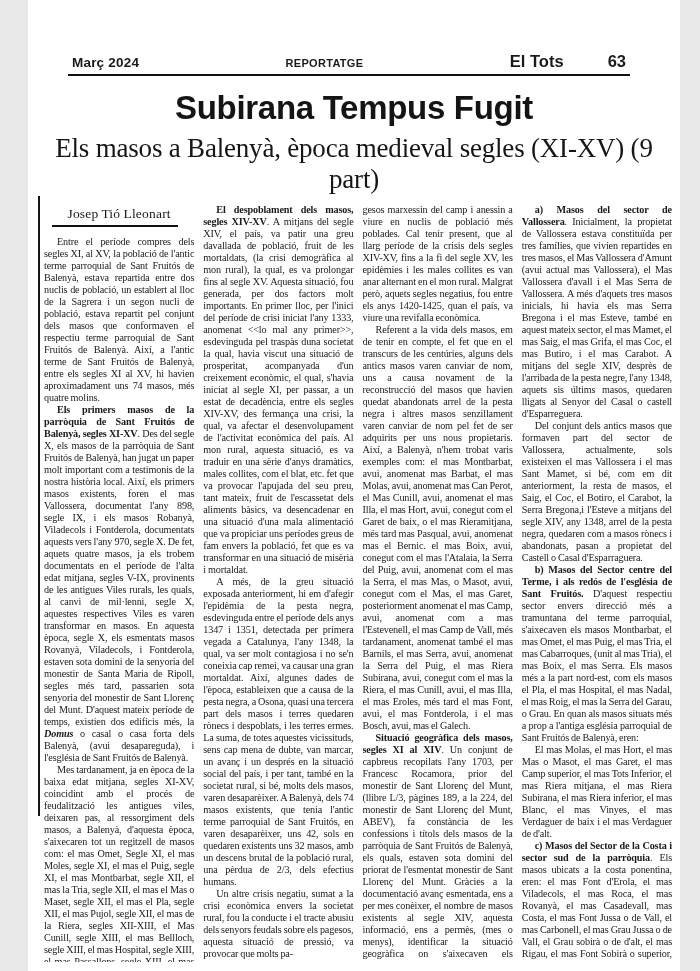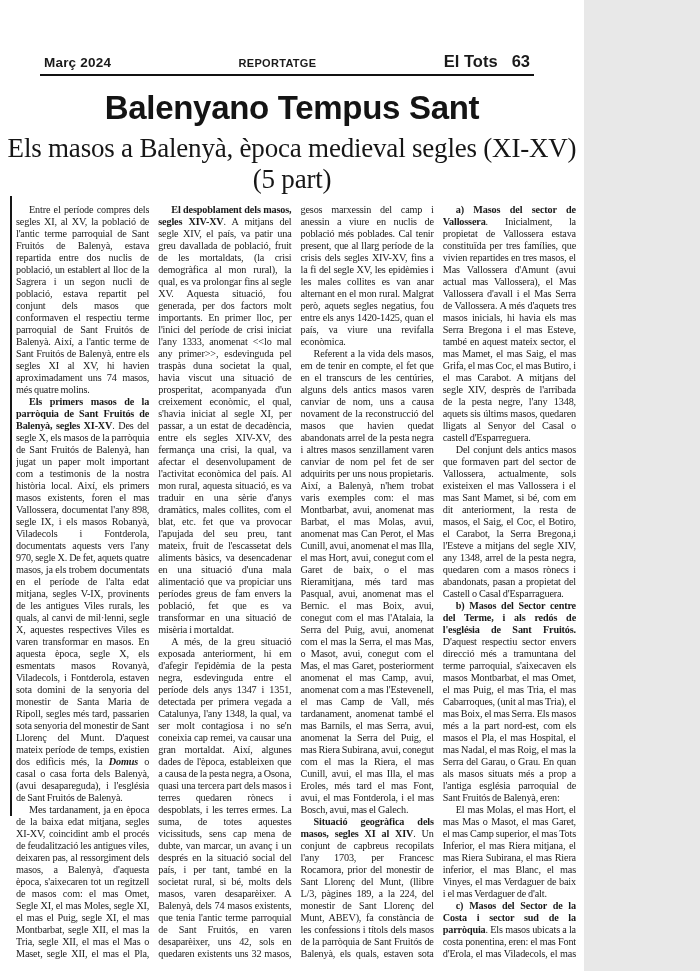--- a/index.html
+++ b/index.html
@@ -1,30 +1,30 @@
 <!DOCTYPE html>
 <html lang="ca"><head>
 <meta charset="utf-8">
 <style>
   html,body{margin:0;padding:0;background:#e8e8e8;}
   .page{
-    width:584px;height:971px;background:#fff;position:relative;
+    width:652px;height:971px;background:#fff;position:relative;
     font-family:"Liberation Serif","DejaVu Serif",serif;color:#1a1a1a;
-    overflow:hidden;box-sizing:border-box;
+    overflow:hidden;box-sizing:border-box;margin-left:28px;
   }
   
   .hdr{
     margin:0 50px 0 40px;padding:52px 4px 3px 4px;
     display:flex;align-items:baseline;justify-content:space-between;
     border-bottom:2.5px solid #111;
     font-family:"Liberation Sans","DejaVu Sans",sans-serif;font-weight:bold;
   }
   .hdr-date{font-size:13.5px;letter-spacing:.2px;}
   .hdr-section{font-size:11px;letter-spacing:.3px;}
-  .hdr-right{display:flex;gap:14px;font-size:16.5px;}
+  .hdr-right{display:flex;gap:44px;font-size:16.5px;}
   
   .title{
     margin:13px 0 0 0;text-align:center;
     font-family:"Liberation Sans","DejaVu Sans",sans-serif;
     font-size:33px;font-weight:bold;letter-spacing:-.3px;color:#141414;
   }
   .subtitle{
     margin:6px 0 0 0;text-align:center;font-weight:normal;
     font-family:"Liberation Serif","DejaVu Serif",serif;
     font-size:27px;color:#161616;letter-spacing:-.2px;
@@ -60,25 +60,29 @@
 
   <div class="hdr">
     <span class="hdr-date">Març 2024</span>
     <span class="hdr-section">REPORTATGE</span>
     <span class="hdr-right">
       <span>El Tots</span>
       <span>63</span>
     </span>
   </div>
 
-  <h1 class="title">Balenyano Tempus Sant</h1>
-  <h2 class="subtitle">Els masos a Balenyà, època medieval segles (XI-XV) (5 part)</h2>
+  <h1 class="title">Subirana Tempus Fugit</h1>
+  <h2 class="subtitle">Els masos a Balenyà, època medieval segles (XI-XV) (9 part)</h2>
 
   <div class="cols">
     <div class="col">
+      <div>
+        <div class="byline">Josep Tió Lleonart</div>
+        <div class="byline-rule"></div>
+      </div>
     <p class="indent"><span class="seg-normal">Entre el període compres dels segles XI, al XV, la població de l'antic terme parroquial de Sant Fruitós de Balenyà, estava repartida entre dos nuclis de població, un establert al lloc de la Sagrera i un segon nucli de població, estava repartit pel conjunt dels masos que conformaven el respectiu terme parroquial de Sant Fruitós de Balenyà. Així, a l'antic terme de Sant Fruitós de Balenyà, entre els segles XI al XV, hi havien aproximadament uns 74 masos, més quatre molins.</span></p>
         <p class="indent"><span class="seg-bold">Els primers masos de la parròquia de Sant Fruitós de Balenyà, segles XI-XV</span><span class="seg-normal">. Des del segle X, els masos de la parròquia de Sant Fruitós de Balenyà, han jugat un paper molt important com a testimonis de la nostra història local. Així, els primers masos existents, foren el mas Vallossera, documentat l'any 898, segle IX, i els masos Robanyà, Viladecols i Fontderola, documentats aquests vers l'any 970, segle X. De fet, aquets quatre masos, ja els trobem documentats en el període de l'alta edat mitjana, segles V-IX, provinents de les antigues Viles rurals, les quals, al canvi de mil·lenni, segle X, aquestes respectives Viles es varen transformar en masos. En aquesta època, segle X, els esmentats masos Rovanyà, Viladecols, i Fontderola, estaven sota domini de la senyoria del monestir de Santa Maria de Ripoll, segles més tard, passarien sota senyoria del monestir de Sant Llorenç del Munt. D'aquest mateix període de temps, existien dos edificis més, la </span><span class="seg-italic">Domus</span><span class="seg-normal"> o casal o casa forta dels Balenyà, (avui desapareguda), i l'església de Sant Fruitós de Balenyà.</span></p>
         <p class="indent"><span class="seg-normal">Mes tardanament, ja en època de la baixa edat mitjana, segles XI-XV, coincidint amb el procés de feudalització les antigues viles, deixaren pas, al ressorgiment dels masos, a Balenyà, d'aquesta època, s'aixecaren tot un regitzell de masos com: el mas Omet, Segle XI, el mas Moles, segle XI, el mas el Puig, segle XI, el mas Montbarbat, segle XII, el mas la Tria, segle XII, el mas el Mas o Maset, segle XII, el mas el Pla, segle XII, el mas Pujol, segle XII, el mas de la Riera, segles XII-XIII, el Mas Cunill, segle XIII, el mas Bellloch, segle XIII, el mas Hospital, segle XIII, el mas Passallops, segle XIII, el mas Hort, segle XIII, el mas Sagalera, segle XIII, i el mas Garet de d'alt, segle XIII. Així, al llarg</span></p>
       </div>
     <div class="col">
         <p class="indent"><span class="seg-bold">El despoblament dels masos, segles XIV-XV</span><span class="seg-normal">. A mitjans del segle XIV, el país, va patir una greu davallada de població, fruit de les mortaldats, (la crisi demogràfica al mon rural), la qual, es va prolongar fins al segle XV. Aquesta situació, fou generada, per dos factors molt importants. En primer lloc, per l'inici del període de crisi iniciat l'any 1333, anomenat &lt;&lt;lo mal any primer&gt;&gt;, esdevinguda pel traspàs duna societat la qual, havia viscut una situació de prosperitat, acompanyada d'un creixement econòmic, el qual, s'havia iniciat al segle XI, per passar, a un estat de decadència, entre els segles XIV-XV, des fermança una crisi, la qual, va afectar el desenvolupament de l'activitat econòmica del país. Al mon rural, aquesta situació, es va traduir en una sèrie d'anys dramàtics, males collites, com el blat, etc. fet que va provocar l'apujada del seu preu, tant mateix, fruit de l'escassetat dels aliments bàsics, va desencadenar en una situació d'una mala alimentació que va propiciar uns períodes greus de fam envers la població, fet que es va transformar en una situació de misèria i mortaldat.</span></p>
         <p class="indent"><span class="seg-normal">A més, de la greu situació exposada anteriorment, hi em d'afegir l'epidèmia de la pesta negra, esdevinguda entre el període dels anys 1347 i 1351, detectada per primera vegada a Catalunya, l'any 1348, la qual, va ser molt contagiosa i no se'n coneixia cap remei, va causar una gran mortaldat. Així, algunes dades de l'època, estableixen que a causa de la pesta negra, a Osona, quasi una tercera part dels masos i terres quedaren rònecs i despoblats, i les terres ermes. La suma, de totes aquestes vicissituds, sens cap mena de dubte, van marcar, un avanç i un després en la situació social del país, i per tant, també en la societat rural, si bé, molts dels masos, varen desaparèixer. A Balenyà, dels 74 masos existents, que tenia l'antic terme parroquial de Sant Fruitós, en varen desaparèixer, uns 42, sols en quedaren existents uns 32 masos, amb un descens brutal de la població rural, una pèrdua de 2/3, dels efectius humans.</span></p>
         <p class="indent"><span class="seg-normal">Un altre crisis negatiu, sumat a la crisi econòmica envers la societat rural, fou la conducte i el tracte abusiu dels senyors feudals sobre els pagesos, aquesta situació de pressió, va provocar que molts pa-</span></p>
       </div>
     <div class="col">

